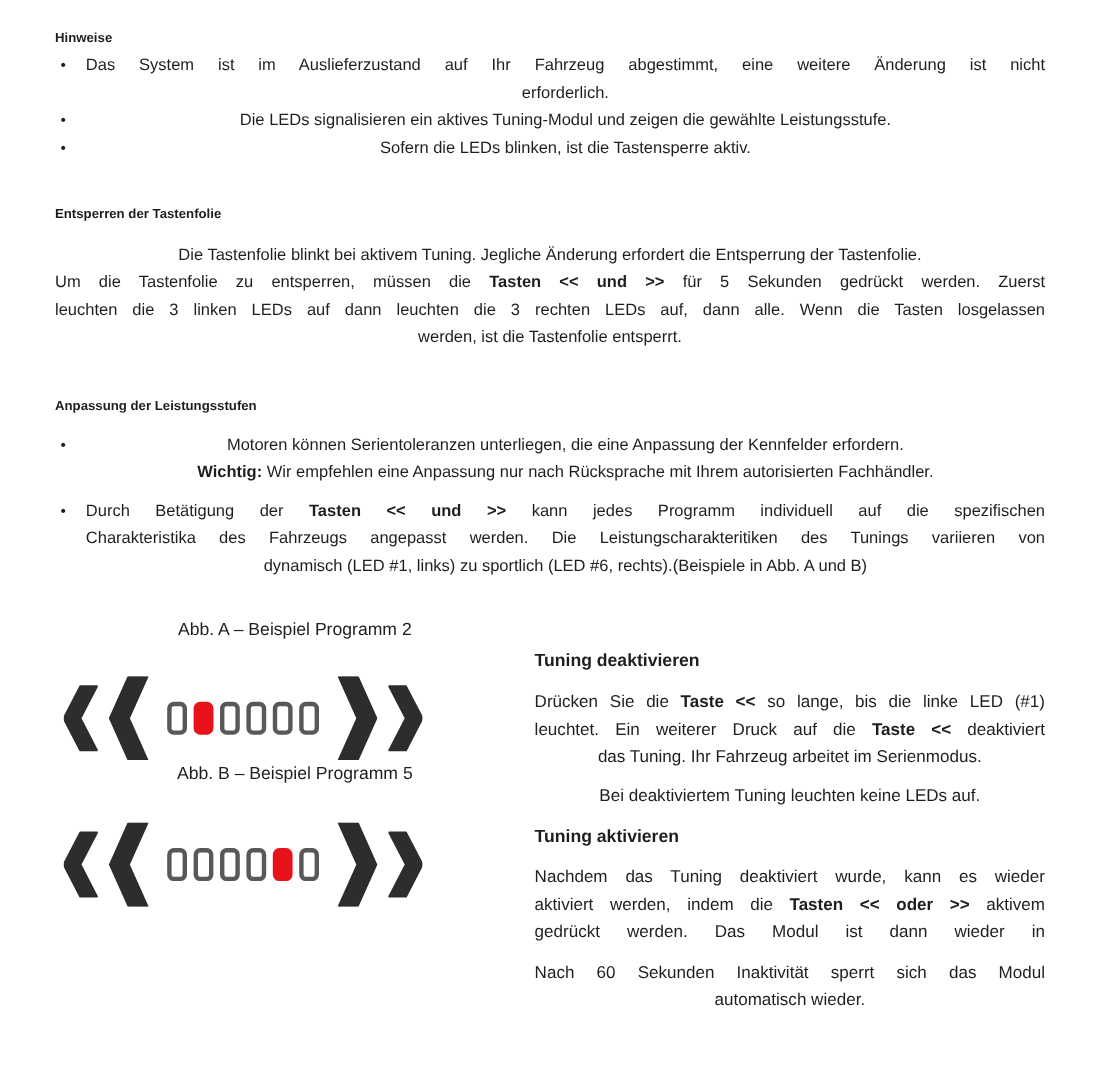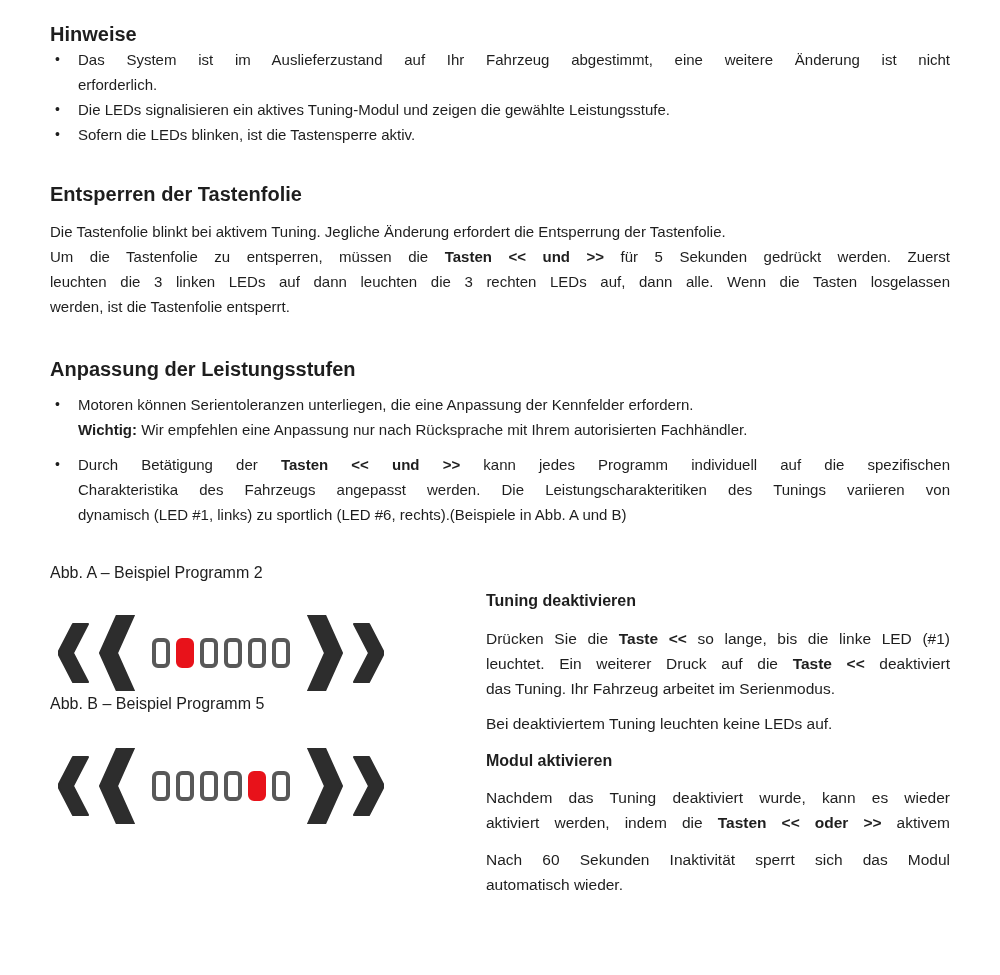--- a/index.html
+++ b/index.html
@@ -7,35 +7,35 @@
   }
   *{box-sizing:border-box;}
   html,body{margin:0;padding:0;}
   body{
     width:1000px;height:975px;overflow:hidden;background:var(--bg);
     color:var(--text);
     font-family:"Liberation Sans","DejaVu Sans",sans-serif;
     font-size:15px;
   }
   .page{padding:22px 50px 0 50px;}
-  h2{font-size:20px;font-weight:700;line-height:25px;margin:0;}
-  .tline{line-height:25px;min-height:25px;}
+  h2{font-size:12px;font-weight:700;line-height:25px;margin:0;}
+  .tline{line-height:25px;min-height:25px;text-align:center;}
   .tline.stretch{text-align:justify;text-align-last:justify;text-justify:inter-word;}
   b{font-weight:700;}
   .bullets{margin:0;}
   .bullet-item{display:flex;}
   .bullet-mark{flex:0 0 28px;width:28px;padding-left:5px;line-height:25px;font-size:14px;}
   .bullet-content{flex:1;min-width:0;}
   .bullets.adj .bullet-item + .bullet-item{margin-top:10px;}
   .mt-unlock{margin-top:35px;}
   .mt12{margin-top:12px;}
   .mt-adjust{margin-top:38px;}
   .mt10{margin-top:10px;}
   .columns{display:grid;grid-template-columns:436px 464px;margin-top:33px;}
-  .col-left{min-width:0;}
+  .col-left{min-width:0;text-align:center;}
   .fig-label{font-size:16px;line-height:25px;}
   .fig-label.lblB{}
   .fig-graphic{margin-top:30px;margin-left:8px;display:flex;align-items:center;gap:16px;height:76px;}
   .fig-graphic.figB{margin-top:32px;}
   .chev{display:block;color:var(--chevron);flex:0 0 auto;}
   .led-row{display:flex;gap:6px;align-items:center;}
   .led{width:18px;height:30px;border:4px solid var(--led-border);border-radius:6px;background:#fff;}
   .led.on{background:var(--red);border-color:var(--red);}
   .col-right{min-width:0;font-size:15.5px;}
   .col-right h3{font-size:16px;font-weight:700;line-height:25px;margin:28px 0 0 0;}
@@ -153,24 +153,25 @@
     <div class="col-right">
       <h3>Tuning deaktivieren</h3>
       <div class="para rp1">
           <div class="tline stretch"><span>Drücken Sie die </span><b>Taste &lt;&lt;</b><span> so lange, bis die linke LED (#1)</span></div>
           <div class="tline stretch"><span>leuchtet. Ein weiterer Druck auf die </span><b>Taste &lt;&lt;</b><span> deaktiviert</span></div>
           <div class="tline"><span>das Tuning. Ihr Fahrzeug arbeitet im Serienmodus.</span></div>
         </div>
       <div class="para rp2">
           <div class="tline"><span>Bei deaktiviertem Tuning leuchten keine LEDs auf.</span></div>
         </div>
-      <h3 class="h-on">Modul aktivieren</h3>
+      <h3 class="h-on">Tuning aktivieren</h3>
       <div class="para rp3">
           <div class="tline stretch"><span>Nachdem das Tuning deaktiviert wurde, kann es wieder</span></div>
           <div class="tline stretch"><span>aktiviert werden, indem die </span><b>Tasten &lt;&lt; oder &gt;&gt;</b><span> aktivem</span></div>
+          <div class="tline stretch"><span>gedrückt werden. Das Modul ist dann wieder in</span></div>
         </div>
       <div class="para rp4">
           <div class="tline stretch"><span>Nach 60 Sekunden Inaktivität sperrt sich das Modul</span></div>
           <div class="tline"><span>automatisch wieder.</span></div>
         </div>
     </div>
 
   </div>
 </div>
 

